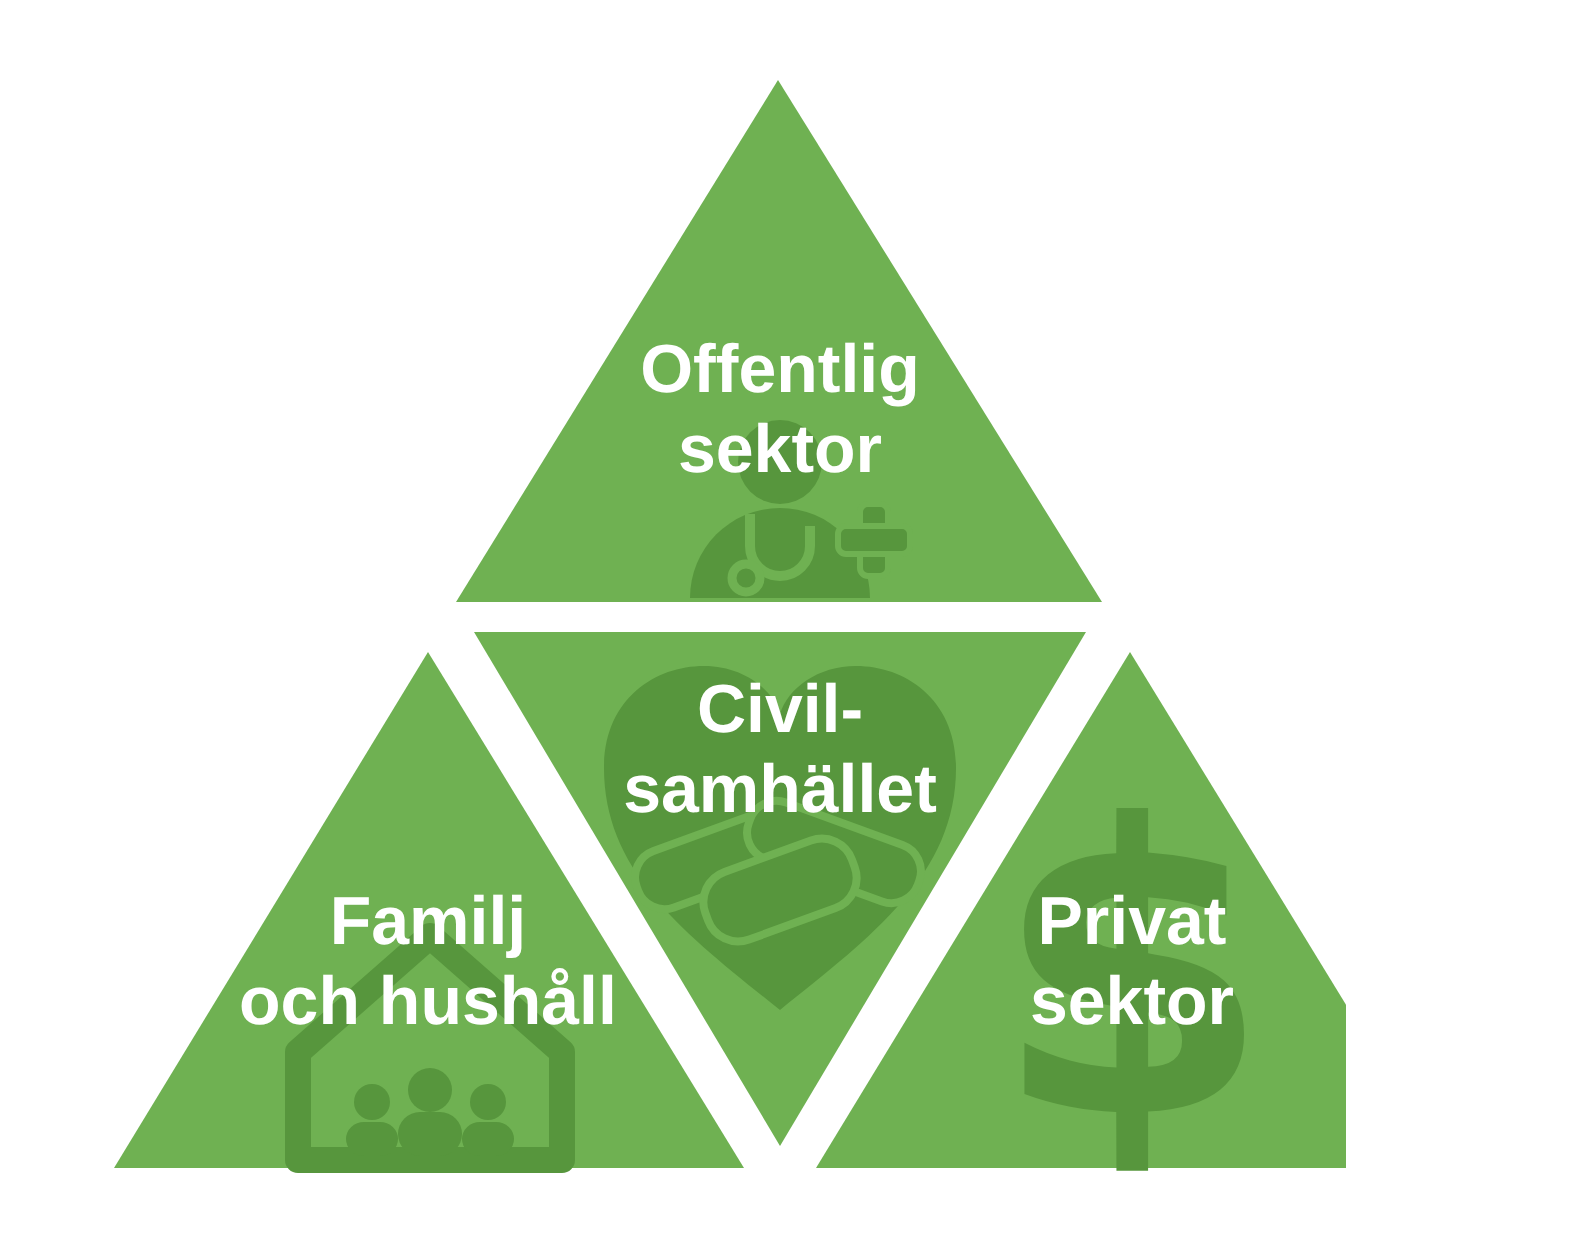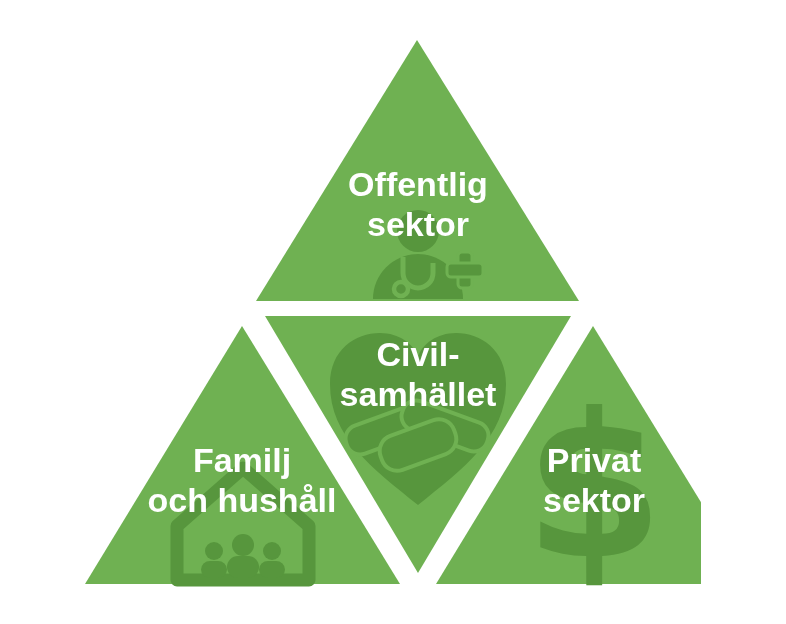--- a/index.html
+++ b/index.html
@@ -7,21 +7,20 @@
     padding: 0;
     background: #ffffff;
     font-family: "Liberation Sans", sans-serif;
   }
   .canvas {
     position: relative;
     width: 673px;
     height: 624px;
     background: #ffffff;
     overflow: hidden;
-    margin-left: 28px;
   }
   svg { display: block; }
   .sector-label {
     font-family: "Liberation Sans", "DejaVu Sans", sans-serif;
     font-weight: 700;
     font-size: 34px;
     text-anchor: middle;
   }
   .dollar-glyph {
     font-family: "DejaVu Sans", "Liberation Sans", sans-serif;

